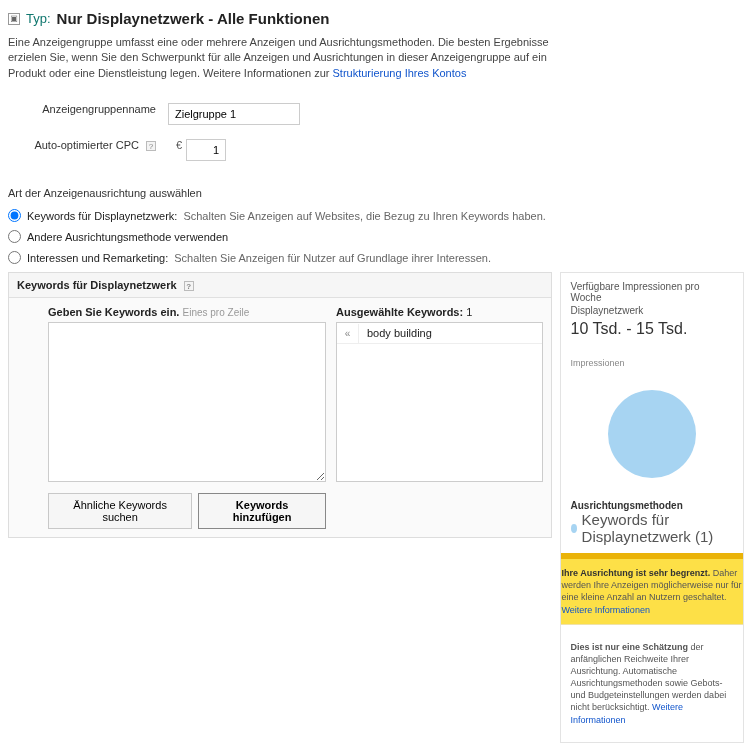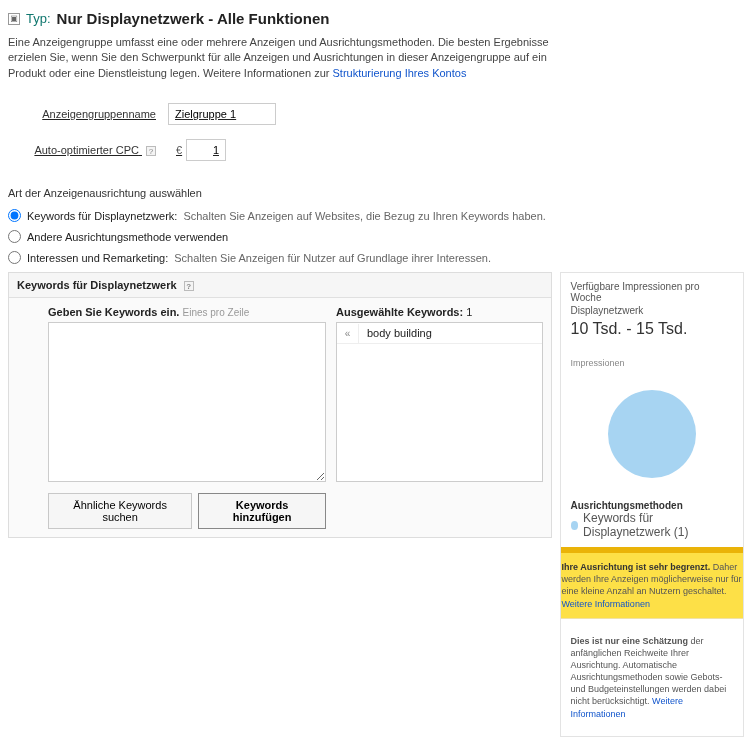--- a/index.html
+++ b/index.html
@@ -4,23 +4,23 @@
 <style>
 * { box-sizing: border-box; margin: 0; padding: 0; }
 body { font-family: Arial, sans-serif; font-size: 12px; color: #222; background: #fff; width: 752px; }
 .page { padding: 10px 8px; }
 .header-row { display: flex; align-items: center; gap: 6px; margin-bottom: 8px; }
 .header-icon { width: 12px; height: 12px; border: 1px solid #999; display: inline-flex; align-items: center; justify-content: center; font-size: 8px; color: #666; }
 .typ-label { font-size: 13px; color: #0f766e; }
 .typ-value { font-size: 15px; font-weight: bold; color: #222; }
 .desc { font-size: 11px; color: #444; max-width: 560px; line-height: 1.4; margin-bottom: 22px; }
 .desc a { color: #1155cc; text-decoration: none; }
-.form-row { display: flex; align-items: center; margin-bottom: 14px; font-size: 11px; text-decoration: underline; }
+.form-row { display: flex; align-items: flex-start; margin-bottom: 14px; font-size: 11px; }
 .form-label { width: 160px; text-align: right; padding-right: 12px; color: #333; }
-.text-input { border: 1px solid #ccc; padding: 4px 6px; font-size: 11px; width: 108px; }
+.text-input { border: 1px solid #ccc; padding: 4px 6px; font-size: 11px; width: 132px; }
 .num-input { border: 1px solid #ccc; padding: 4px 6px; font-size: 11px; width: 40px; text-align: right; }
 .help-q { display: inline-block; width: 10px; height: 10px; border: 1px solid #bbb; font-size: 8px; color: #888; text-align: center; line-height: 10px; margin-left: 4px; background: #f4f4f4; }
 .euro { margin: 0 4px 0 8px; color: #555; }
 .section-label { font-size: 11px; color: #333; margin: 26px 0 10px; }
 .radio-row { display: flex; align-items: center; gap: 6px; font-size: 11px; margin-bottom: 8px; }
 .radio-row input[type=radio] { margin: 0; }
 .radio-row .rlabel { color: #222; }
 .radio-row .rdesc { color: #666; }
 .main-flex { display: flex; gap: 8px; align-items: flex-start; margin-top: 8px; }
 .kw-panel { border: 1px solid #ddd; width: 548px; }
@@ -41,21 +41,21 @@
 .btn-primary-outline { border: 1px solid #888; font-weight: bold; }
 .side { width: 186px; border: 1px solid #e3e3e3; background: #fff; font-size: 10px; }
 .side-pad { padding: 8px 10px; }
 .side-title { color: #555; font-size: 10px; margin-bottom: 2px; }
 .side-net { color: #555; font-size: 10px; margin-bottom: 4px; }
 .side-num { font-size: 16px; color: #333; margin-bottom: 20px; }
 .side-sub { color: #888; font-size: 9px; }
 .circle-wrap { display: flex; justify-content: center; padding: 22px 0; }
 .circle { width: 88px; height: 88px; border-radius: 50%; background: #a7d4f2; }
 .side-methods-label { font-weight: bold; font-size: 10px; color: #333; }
-.legend-row { display: flex; align-items: center; gap: 5px; font-size: 12px; color: #555; }
+.legend-row { display: flex; align-items: center; gap: 5px; font-size: 15px; color: #555; }
 .legend-dot { width: 9px; height: 9px; border-radius: 50%; background: #a7d4f2; }
 .warn-box { background: #fde047; border-top: 6px solid #eab308; border-bottom: 1px solid #f0e2a8; padding: 8px 1px; font-size: 9px; color: #555; line-height: 1.35; }
 .warn-box b { color: #333; }
 .warn-box a, .est-box a { color: #1155cc; text-decoration: none; }
 .est-box { padding: 16px 10px; font-size: 9px; color: #555; line-height: 1.35; }
 .expand-row { display: flex; align-items: center; gap: 4px; margin-top: 14px; font-size: 11px; }
 .expand-row .plus { width: 10px; height: 10px; border: 1px solid #bbb; font-size: 9px; text-align: center; line-height: 10px; color: #666; }
 .expand-row a { color: #1155cc; text-decoration: none; }
 .opt-head { font-size: 11px; color: #333; margin-top: 20px; margin-bottom: 6px; }
 </style>

